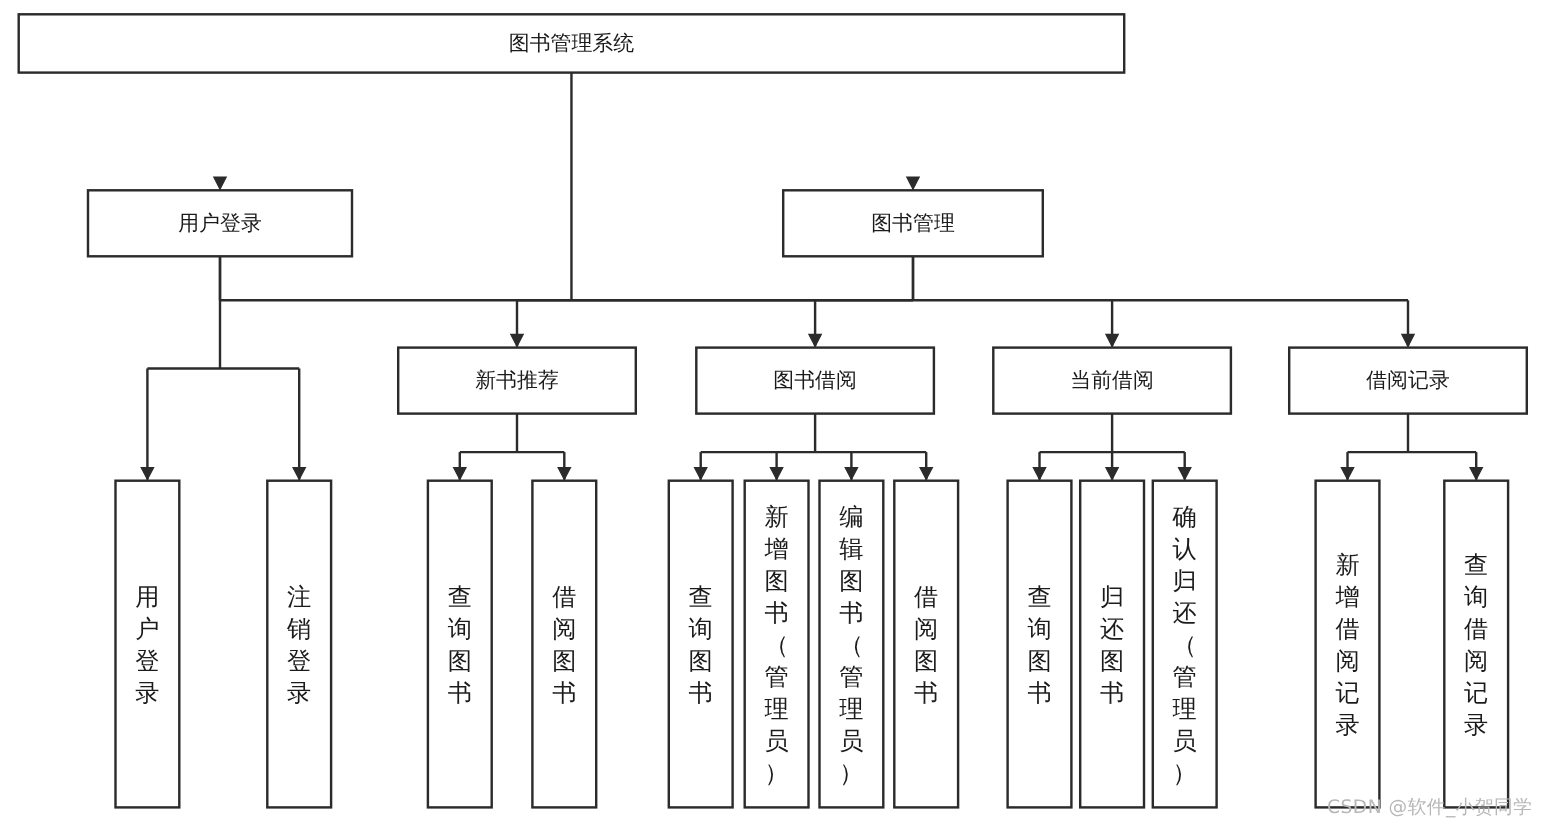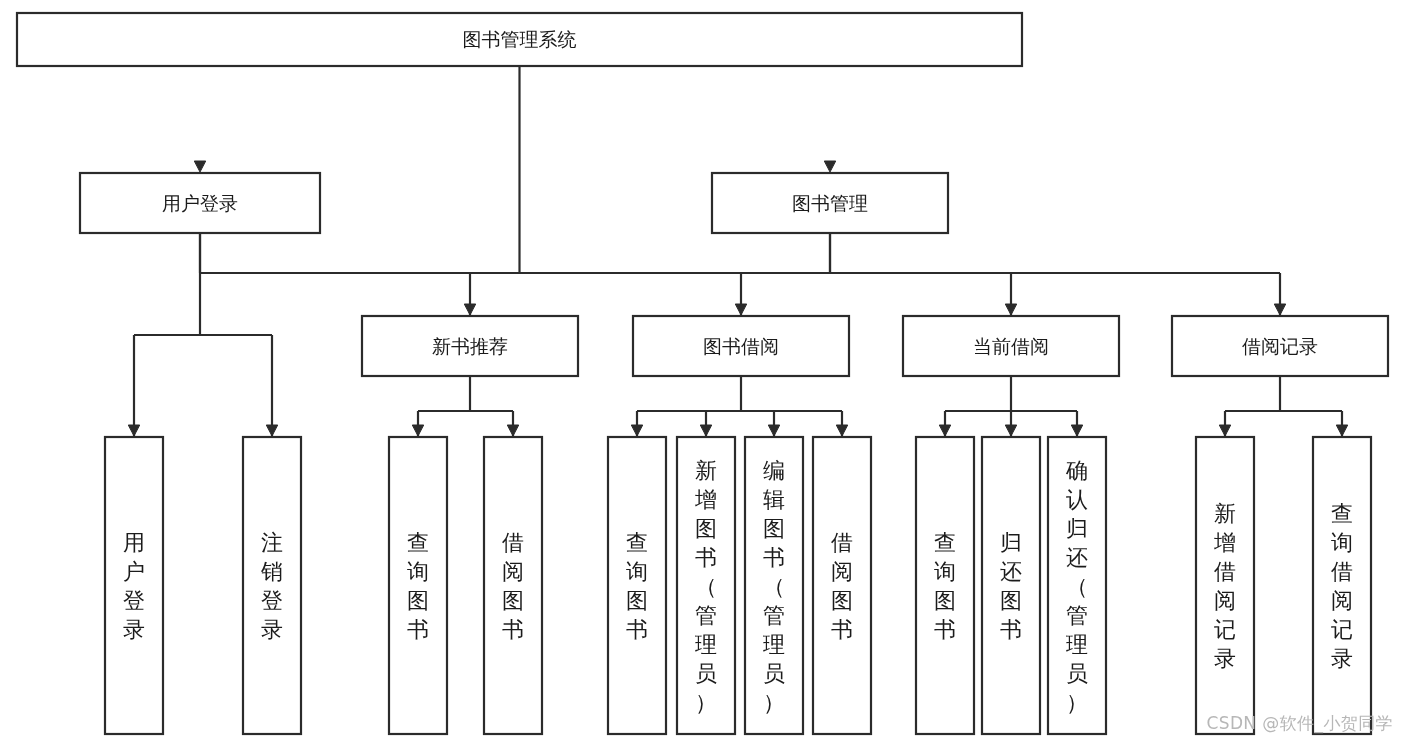--- a/index.html
+++ b/index.html
@@ -49,21 +49,21 @@
   }
   .node-label-v {
     font-family: "DejaVu Sans", "Liberation Sans", sans-serif;
     font-size: 22px;
     fill: #1b1b1b;
     text-anchor: middle;
   }
   .watermark {
     position: absolute;
     right: 12px;
-    bottom: 12px;
+    bottom: 2px;
     font-family: "DejaVu Sans", "Liberation Sans", sans-serif;
     font-size: 17px;
     color: #b7b7b7;
     letter-spacing: 0.4px;
     white-space: nowrap;
     pointer-events: none;
   }
 </style>
 </head>
 <body>

